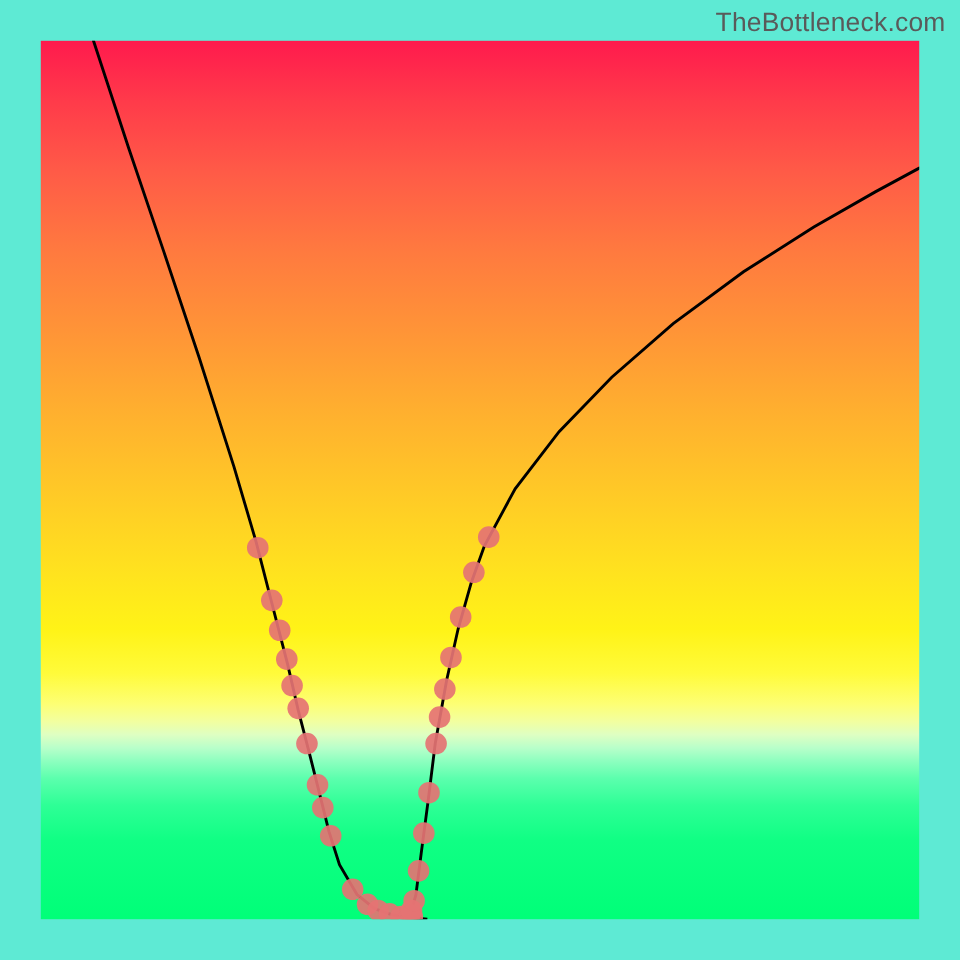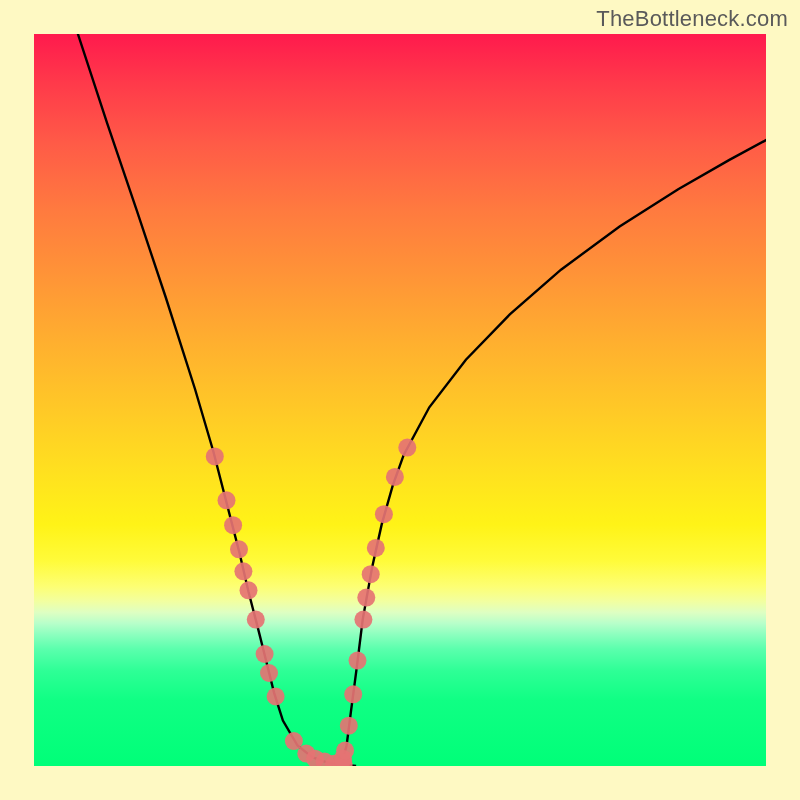--- a/index.html
+++ b/index.html
@@ -8,21 +8,21 @@
     width: 800px;
     height: 800px;
     background: #000;
     font-family: Arial, Helvetica, sans-serif;
     overflow: hidden;
   }
   .frame {
     position: relative;
     width: 800px;
     height: 800px;
-    background: #fef9c3;
+    background: #5eead4;
   }
   .watermark {
     position: absolute;
     top: 6px;
     right: 12px;
     color: #5a5a5a;
     font-size: 22px;
     font-weight: 500;
     letter-spacing: 0.2px;
     z-index: 30;

